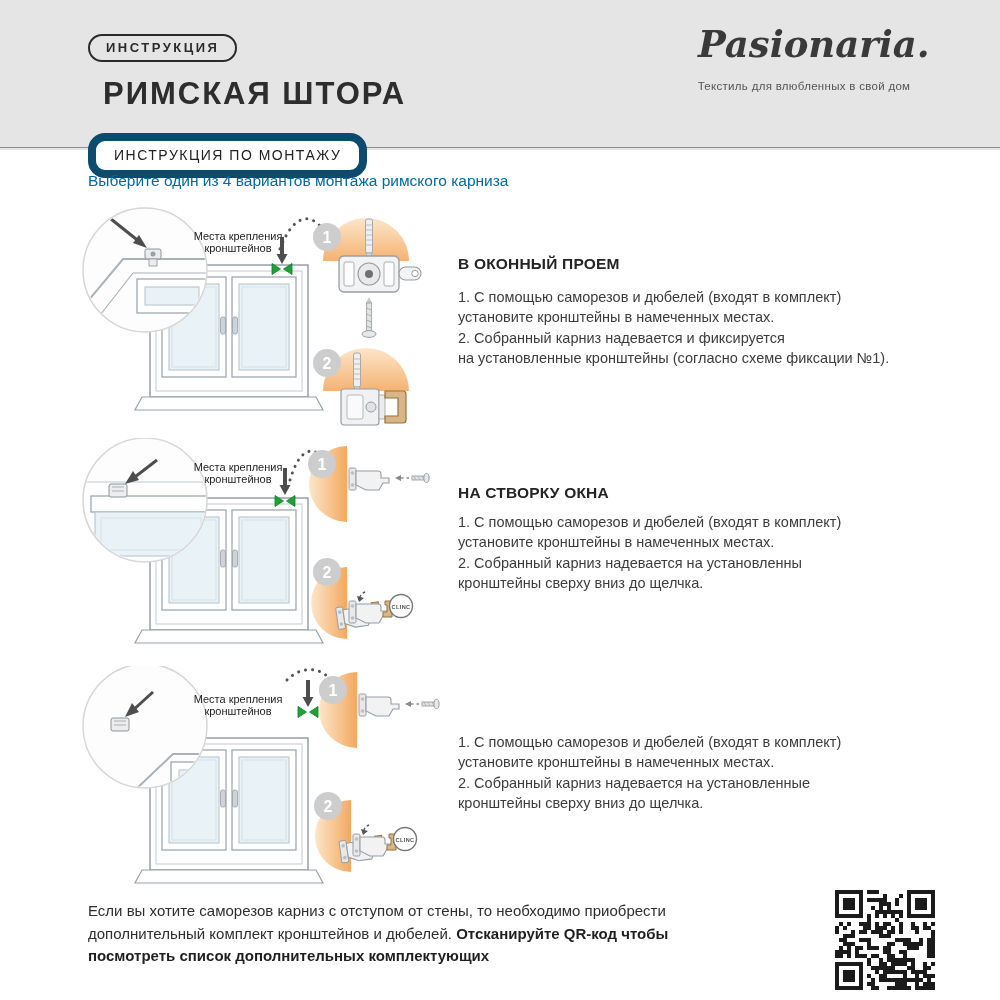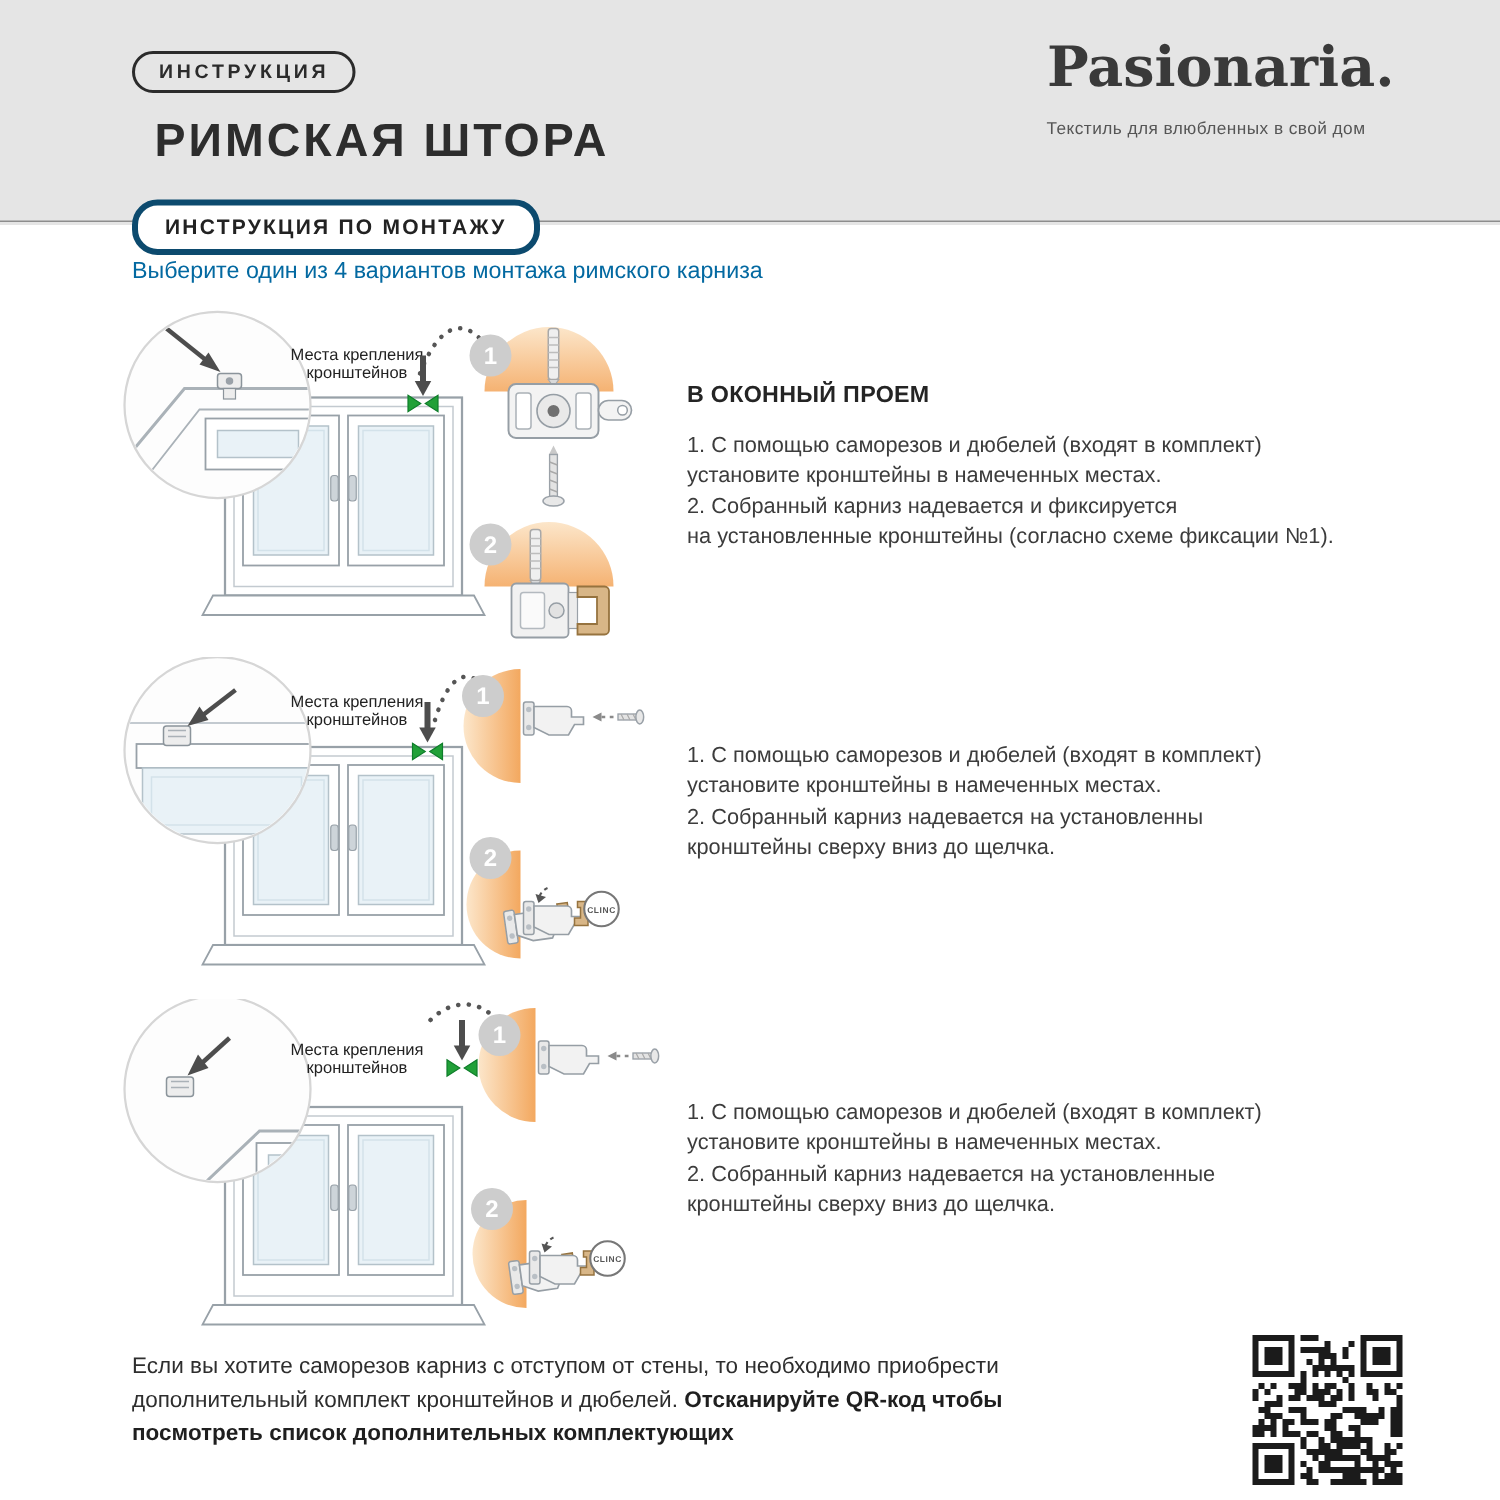--- a/index.html
+++ b/index.html
@@ -5,29 +5,29 @@
   html,body{margin:0;padding:0;background:#fff;}
   .page{position:relative;width:1000px;height:1000px;background:#ffffff;overflow:hidden;
         font-family:"Liberation Sans",sans-serif;color:#333;}
   
   .topbar{position:absolute;left:0;top:0;width:1000px;height:150px;background:#e5e5e5;}
   .badge{position:absolute;left:88px;top:34px;border:2px solid #2b2b2b;border-radius:15px;
          padding:4px 16px 5px;font-size:13px;letter-spacing:2.5px;font-weight:600;color:#2b2b2b;}
   .title{position:absolute;left:87px;top:60px;margin:16px;font-size:31px;font-weight:600;
          letter-spacing:2px;color:#2d2d2d;}
   .logo{position:absolute;left:698px;top:22px;width:212px;text-align:center;
-        font-family:"DejaVu Serif",serif;font-weight:bold;
+        font-family:"DejaVu Serif",serif;font-style:italic;font-weight:bold;
         font-size:37px;color:#3a3a3a;}
   .tagline{position:absolute;left:696px;top:80px;width:216px;text-align:center;
            font-size:11.5px;letter-spacing:.3px;color:#555;}
   
   .rule{position:absolute;left:0;top:147px;width:1000px;border-top:1.5px solid #8d8d8d;}
-  .pill{position:absolute;left:88px;top:133px;background:#fff;border:4px solid #0c4a6e;
+  .pill{position:absolute;left:88px;top:133px;background:#fff;border:8px solid #0c4a6e;
         border-radius:17px;padding:6px 18px 7px;font-size:14px;letter-spacing:1.5px;
-        font-weight:700;color:#222;}
+        font-weight:400;color:#222;}
   .intro{position:absolute;left:88px;top:172px;margin:0;font-size:15.5px;font-weight:400;color:#0369a1;}
   
   .method{position:absolute;left:75px;width:895px;height:233px;}
   .m1{top:205px}.m2{top:438px}.m3{top:666px}
   .illo{position:absolute;left:0;top:0;width:370px;height:233px;}
   .copy{position:absolute;left:383px;width:505px;}
   .m1 .copy{top:50px}.m2 .copy{top:46px}.m3 .copy{top:56px}
   .copy h2{margin:0 0 6px;font-size:15.5px;font-weight:700;letter-spacing:.2px;color:#242424;}
   .sub{margin:0 0 15px;font-size:14.5px;color:#3c3c3c;line-height:1.35;}
   .steps{margin:10px 0 0;font-size:14.5px;color:#3c3c3c;line-height:1.4;white-space:pre-line;}
@@ -243,20 +243,21 @@
           <path d="M290,154 a10,10 0 0 0 -6,8" fill="none" stroke="#555" stroke-width="1.4" stroke-dasharray="2.5 2.5"></path>
           <path d="M282,158 l2,6 l5,-4 z" fill="#555"></path>
           <circle cx="326" cy="168" r="11.5" fill="#fff" stroke="#777" stroke-width="1.4"></circle>
           <text class="clicktxt" x="326" y="170.5" text-anchor="middle">CLINC</text>
           <circle cx="252" cy="134" r="14" fill="#cdcdcd"></circle>
           <text class="numtxt" x="252" y="139.5" text-anchor="middle">2</text>
         </g>
       </svg>
     </div>
     <div class="copy">
+      <h2>НА СТВОРКУ ОКНА</h2>
       <p class="steps">1. С помощью саморезов и дюбелей (входят в комплект)
 установите кронштейны в намеченных местах.
 2. Собранный карниз надевается на установленны
 кронштейны сверху вниз до щелчка.</p>
     </div>
   </section>
 
   <section class="method m3">
     <div class="illo">
       <svg width="370" height="233" viewBox="0 0 370 233">

